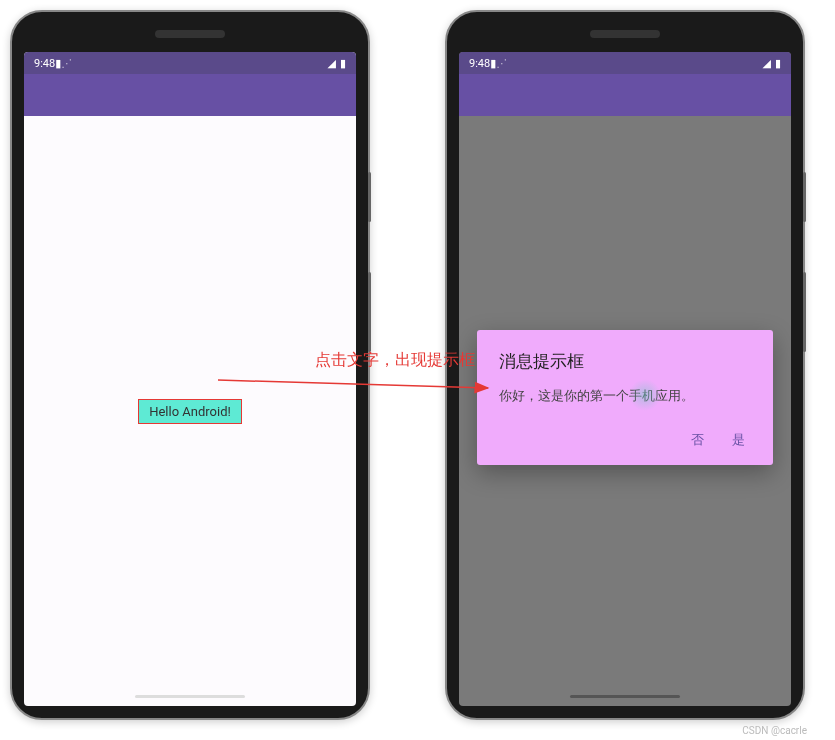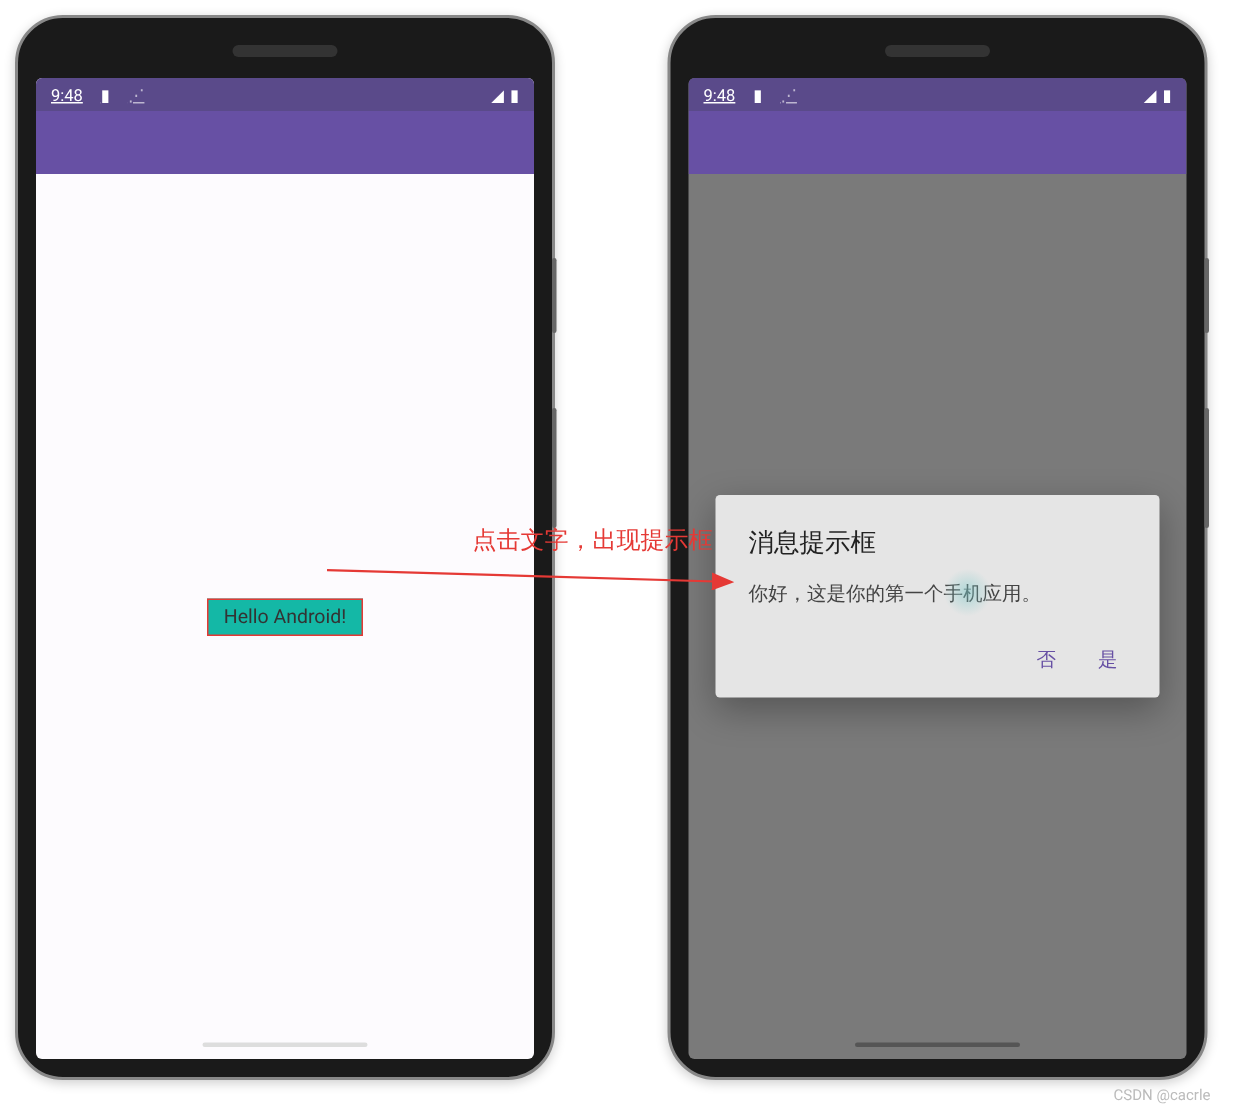--- a/index.html
+++ b/index.html
@@ -50,59 +50,59 @@
     .status-bar {
       height: 22px;
       background: #5a4a8a;
       display: flex;
       align-items: center;
       justify-content: space-between;
       padding: 0 10px;
       color: #fff;
       font-size: 11px;
     }
-    .status-left { display: flex; align-items: center; gap: 12px; text-decoration: underline; }
+    .status-left { display: flex; align-items: center; gap: 0; }
     .status-right { display: flex; align-items: center; gap: 4px; }
     .app-bar {
       height: 42px;
       background: #6750a4;
     }
     .screen-content {
       height: calc(100% - 64px);
       display: flex;
       align-items: center;
       justify-content: center;
       position: relative;
     }
     .hello-text {
       font-size: 13px;
       color: #333;
       border: 1.5px solid #e53935;
       padding: 4px 10px;
-      background: #14b8a6;
+      background: #5eead4;
       cursor: pointer;
     }
     .nav-bar {
       position: absolute;
       bottom: 8px;
       left: 50%;
       transform: translateX(-50%);
       width: 110px;
       height: 3px;
       background: #ddd;
       border-radius: 2px;
     }
     .nav-bar.dark { background: #555; }
     .dialog {
       position: absolute;
       left: 18px;
       right: 18px;
       top: 50%;
       transform: translateY(-60%);
-      background: #e5e5e5;
+      background: #f0abfc;
       border-radius: 3px;
       padding: 20px 22px 8px 22px;
       box-shadow: 0 8px 24px rgba(0,0,0,0.3);
     }
     .dialog-title {
       font-size: 17px;
       color: #222;
       margin-bottom: 14px;
       font-weight: 500;
     }

